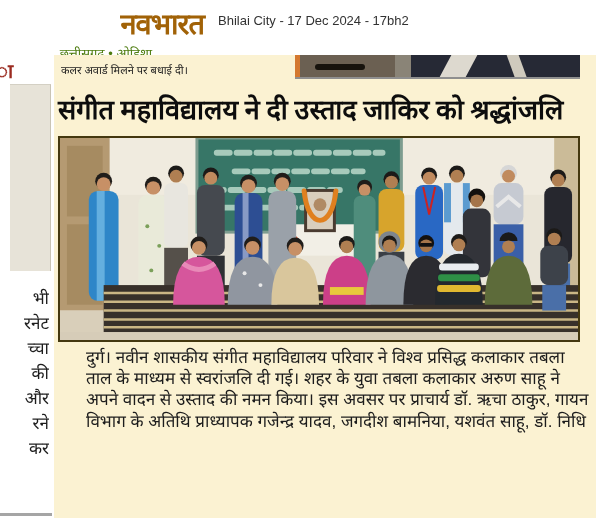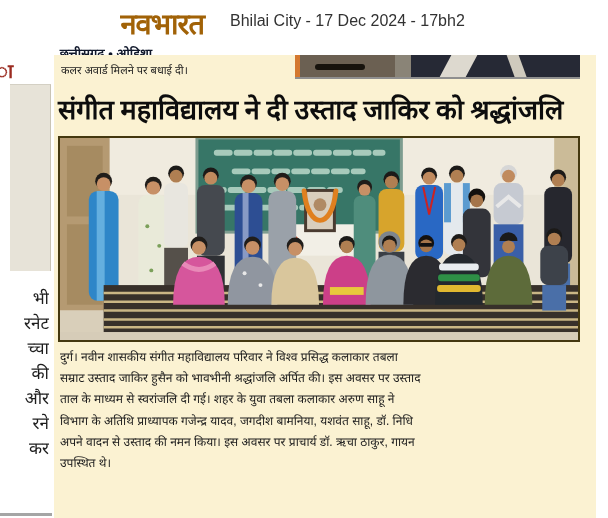--- a/index.html
+++ b/index.html
@@ -10,22 +10,22 @@
     --ink:#161616;
   }
   *{margin:0;padding:0;box-sizing:border-box;}
   html,body{background:#ffffff;}
   body{font-family:"Liberation Sans", sans-serif;}
   #page{position:relative;width:608px;height:518px;background:#ffffff;overflow:hidden;}
 
   
   .masthead-logo{position:absolute;left:8px;top:2px;width:196px;text-align:center;color:var(--ink);}
   .masthead-title{font-size:29px;font-weight:800;line-height:44px;letter-spacing:-1px;color:#a16207;text-align:right;}
-  .masthead-tagline{font-size:13px;font-weight:700;margin-top:-2px;color:#0f172a;}
-  .edition-block{position:absolute;left:230px;top:9px;color:#323232;font-size:16px;line-height:24px;}
+  .masthead-tagline{font-size:13px;font-weight:400;margin-top:-2px;color:#4d7c0f;}
+  .edition-block{position:absolute;left:218px;top:9px;color:#323232;font-size:13px;line-height:24px;}
 
   
   .left-strip{position:absolute;left:0;top:55px;width:54px;height:463px;background:#ffffff;overflow:hidden;}
   .left-top-fragment{position:absolute;left:-4px;top:2px;font-size:20px;font-weight:700;color:var(--fragment-red);}
   .left-gray-box{position:absolute;left:10px;top:29px;width:41px;height:187px;background:#e7e3d8;border-right:1px solid #c9c4b4;border-top:1px solid #d4d0c4;}
   .left-fragments{position:absolute;left:0;top:231px;width:49px;}
   .left-fragment-line{width:49px;text-align:right;font-size:17px;line-height:25px;color:#1d1d1d;white-space:nowrap;overflow:hidden;}
   .left-bottom-line{position:absolute;left:0;top:458px;width:52px;height:3px;background:#a5a5a5;}
 
   
@@ -40,21 +40,21 @@
   .ppf-wedge1{position:absolute;left:150px;top:0;width:26px;height:24px;background:#ddd9cf;transform:skewX(-28deg);}
   .ppf-wedge2{position:absolute;left:216px;top:0;width:12px;height:24px;background:#cfcabd;transform:skewX(20deg);}
   .ppf-graystrip{position:absolute;left:100px;top:0;width:16px;height:24px;background:#8a8477;}
 
   .headline{position:absolute;left:4px;top:39px;width:534px;font-size:27px;font-weight:700;line-height:32px;color:#0d0d0d;white-space:nowrap;font-family:Liberation Serif, serif;}
 
   .article-photo{position:absolute;left:4px;top:81px;width:522px;height:206px;border:2px solid var(--photo-border);background:#e9e4d7;}
   .article-photo svg{display:block;width:100%;height:100%;}
 
   .body-text{position:absolute;left:6px;top:292px;width:534px;}
-  .body-line{font-size:12px;line-height:21.2px;color:#1c1c1c;white-space:nowrap;}
+  .body-line{font-size:17px;line-height:21.2px;color:#1c1c1c;white-space:nowrap;margin-left:26px;}
 </style>
 </head>
 <body>
 
 <div id="page">
 
   <div class="masthead-logo">
     <div class="masthead-title">नवभारत</div>
     <div class="masthead-tagline">छत्तीसगढ़ • ओडिशा</div>
   </div>
@@ -298,21 +298,19 @@
               <circle cx="498" cy="103" r="6.5" fill="#b07f52"></circle>
               <rect x="484" y="110" width="28" height="40" rx="8" fill="#3d424a"></rect>
               <rect x="486" y="150" width="24" height="26" fill="#4a6fa8"></rect>
             </g>
         </g>
       </svg>
     </div>
 
     <div class="body-text">
       <div class="body-line">दुर्ग। नवीन शासकीय संगीत महाविद्यालय परिवार ने विश्व प्रसिद्ध कलाकार तबला</div>
-      <div class="body-line">सम्राट उस्ताद जाकिर हुसैन को भावभीनी श्रद्धांजलि अर्पित की। इस अवसर पर उस्ताद</div>
       <div class="body-line">ताल के माध्यम से स्वरांजलि दी गई। शहर के युवा तबला कलाकार अरुण साहू ने</div>
+      <div class="body-line">अपने वादन से उस्ताद की नमन किया। इस अवसर पर प्राचार्य डॉ. ऋचा ठाकुर, गायन</div>
       <div class="body-line">विभाग के अतिथि प्राध्यापक गजेन्द्र यादव, जगदीश बामनिया, यशवंत साहू, डॉ. निधि</div>
-      <div class="body-line">अपने वादन से उस्ताद की नमन किया। इस अवसर पर प्राचार्य डॉ. ऋचा ठाकुर, गायन</div>
-      <div class="body-line">उपस्थित थे।</div>
     </div>
 
   </div>
 </div>
 
 </body></html>

